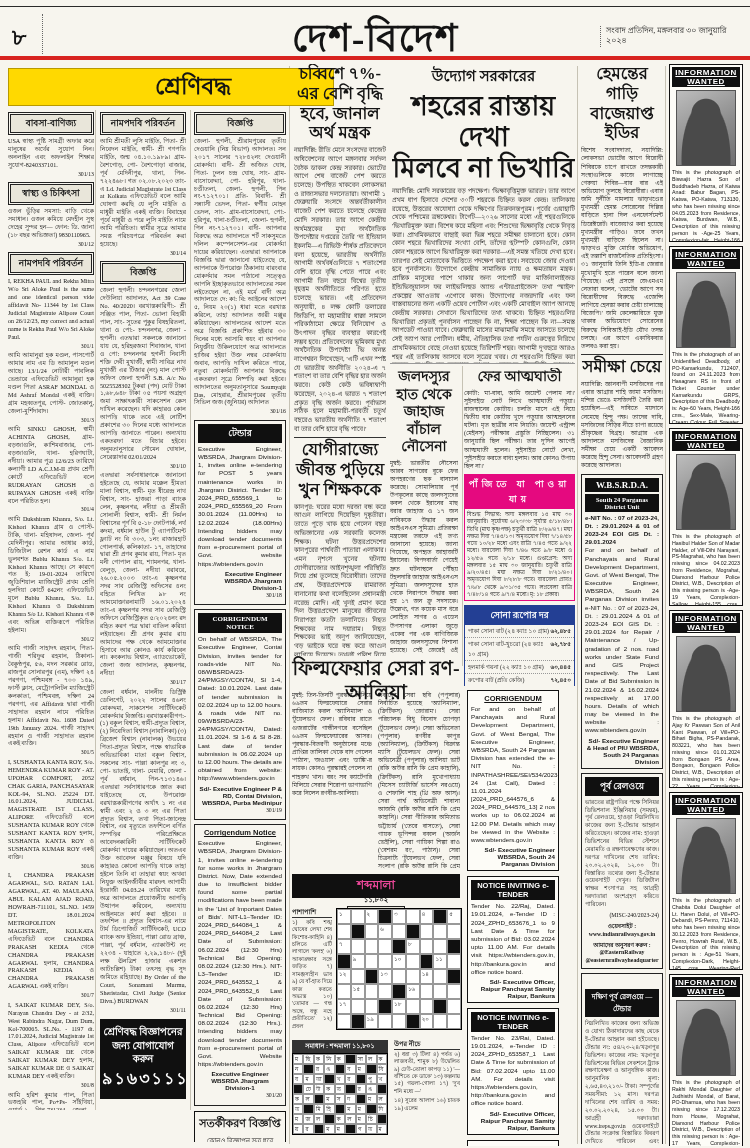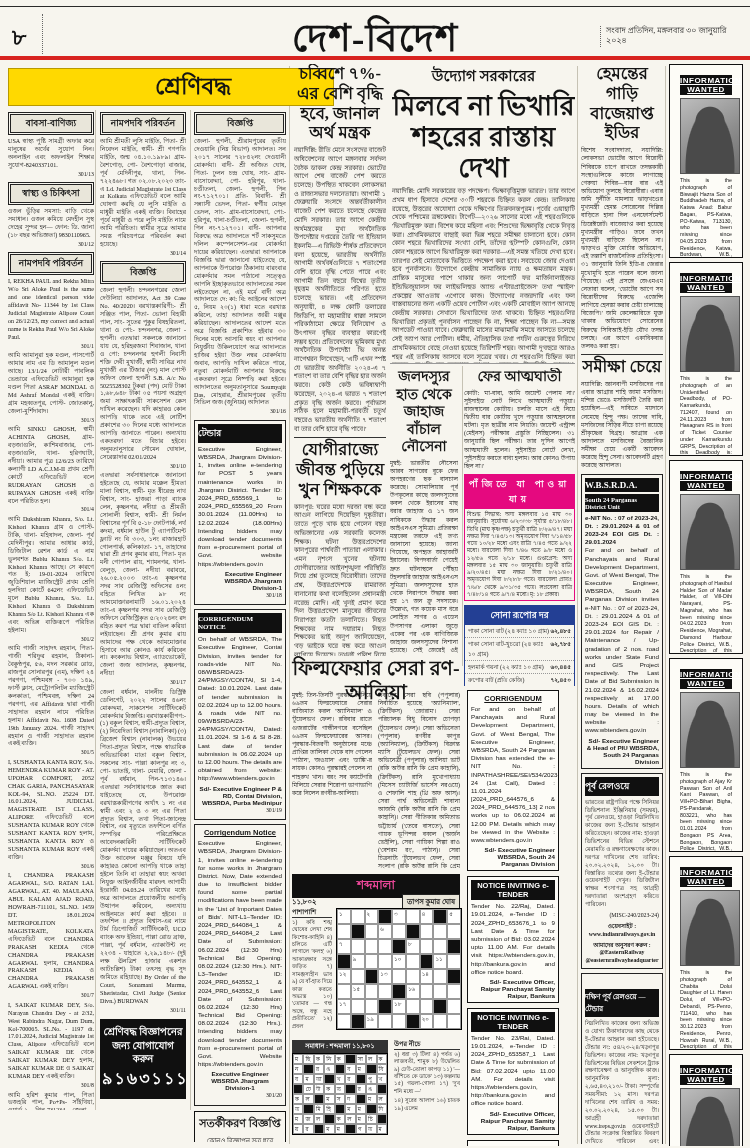--- a/index.html
+++ b/index.html
@@ -13,35 +13,35 @@
   .pageno{font-size:22px;font-weight:bold;}
   .dateline{font-size:8px;text-align:left;border-left:1px dotted #666;padding-left:5px;line-height:1.3;}
   .redrule{position:absolute;left:0;width:750px;height:4px;background:#d8231f;}
   
   .banner-yellow{background:#ffd900;border:1px solid #b89a00;text-align:center;font-size:23px;font-weight:bold;line-height:36px;padding-left:44px;}
   .col{position:absolute;overflow:hidden;}
   .sec-hd{border:1.2px solid #222;box-shadow:inset 0 0 0 1px #f7f5ee,inset 0 0 0 2px #222;background:#e9e6da;
           text-align:center;font-weight:bold;font-size:9px;padding:3px 1px;margin:4px 0 3px 0;}
   .ad{font-size:6.1px;line-height:1.3;text-align:justify;margin-bottom:2px;}
   .ad .ref{display:block;text-align:right;font-size:5.8px;margin-top:1px;}
-  .blackbar{background:#101010;color:#fff;font-weight:bold;font-size:9px;padding:2px 0;margin:4px 0 2px 0;}
+  .blackbar{background:#101010;color:#fff;text-align:center;font-weight:bold;font-size:9px;padding:2px 0;margin:4px 0 2px 0;}
   .boxed{border:1.2px solid #222;padding:3px;margin:4px 0;}
   .boxtxt{font-size:6.2px;line-height:1.32;text-align:justify;font-family:"Liberation Sans",sans-serif;}
   .sign{font-size:6.2px;font-weight:bold;text-align:right;font-family:"Liberation Sans",sans-serif;margin-top:2px;}
   .contact-black{background:#101010;color:#fff;text-align:center;padding:6px 2px;margin-top:5px;}
   .contact-black .l{font-size:10px;font-weight:bold;line-height:1.35;}
   .contact-black .ph{font-size:16px;font-weight:bold;letter-spacing:2px;}
   
   .kicker{font-size:15px;font-weight:bold;text-align:center;margin-bottom:2px;}
   .hl-xl{font-size:27px;font-weight:bold;text-align:center;line-height:1.15;}
   .hl-lg{font-size:16.5px;font-weight:bold;text-align:center;line-height:1.2;}
   .hl-md{font-size:14px;font-weight:bold;text-align:center;line-height:1.25;}
   .body-txt{font-size:6.4px;line-height:1.36;text-align:justify;margin-top:3px;}
   
-  .iw{border:1.6px solid #111;background:#fdfcf7;margin-bottom:4px;padding:10px;height:172px;overflow:hidden;}
+  .iw{border:1.6px solid #111;background:#fdfcf7;margin-bottom:4px;padding:2px;height:172px;overflow:hidden;}
   .iw-hd{background:#101010;color:#fff;font-family:"Liberation Sans",sans-serif;font-weight:bold;font-size:8px;
          text-align:center;letter-spacing:.5px;text-decoration:underline;padding:1px 0;}
   .photo{width:58px;height:74px;margin:3px auto;border:1px solid #555;
      background:radial-gradient(circle at 50% 30%,#4a4a4a 14px,transparent 15px),
                 radial-gradient(ellipse at 50% 92%,#4a4a4a 24px,transparent 25px),
                 linear-gradient(150deg,#bdbdbd,#8d8d8d 55%,#6f6f6f);}
   .iw-txt{font-size:5.3px;line-height:1.28;text-align:justify;font-family:"Liberation Sans",sans-serif;}
   
   .pnj{border:1px solid #e5097f;margin-top:4px;}
   .pnj-hd{background:#e5097f;color:#fff;text-align:center;font-weight:bold;font-size:9px;letter-spacing:4px;padding:2px 0;}
@@ -160,22 +160,22 @@
     <div class="hl-lg">চব্বিশে ৭%-এর বেশি বৃদ্ধি হবে, জানাল অর্থ মন্ত্রক</div>
     <div class="body-txt">নয়াদিল্লি: রীতি মেনে সংসদের বাজেট অধিবেশনের আগে মঙ্গলবার সর্বদল বৈঠক ডাকল কেন্দ্র সরকার। ভোটের আগে শেষ বাজেট পেশ করতে চলেছে। উপস্থিত থাকবেন লোকসভা ও রাজ্যসভার দলনেতারা। আগামী ১ ফেব্রুয়ারি সংসদে অন্তর্বর্তীকালীন বাজেট পেশ করতে চলেছে কেন্দ্রের মোদি সরকার। তার আগে কেন্দ্রীয় অর্থমন্ত্রকের মুখ্য অর্থনৈতিক উপদেষ্টার দপ্তরের তৈরি 'দ্য ইন্ডিয়ান ইকনমি—এ রিভিউ' শীর্ষক প্রতিবেদনে বলা হয়েছে, ভারতীয় অর্থনীতি আগামী অর্থবর্ষগুলিতে ৭ শতাংশের বেশি হারে বৃদ্ধি পেতে পারে এবং আগামী তিন বছরে বিশ্বের তৃতীয় বৃহত্তম অর্থনীতিতে পরিণত হতে চলেছে ভারত। এই প্রতিবেদন অনুযায়ী, ৪ লক্ষ কোটি ডলারের জিডিপি, যা মহামারীর ধাক্কা সামলে পরিকাঠামো ক্ষেত্রে বিনিয়োগ ও উৎপাদন বৃদ্ধির ব্যবস্থার কারণেই সম্ভব হবে। প্রতিবেদনের ভূমিকায় মুখ্য অর্থনৈতিক উপদেষ্টা ভি অনন্ত নাগেশ্বরন লিখেছেন, 'এটি এখন স্পষ্ট যে ভারতীয় অর্থনীতি ২০২৪-এ ৭ শতাংশ বা তার বেশি বৃদ্ধির হার অর্জন করবে। কেউ কেউ ভবিষ্যদ্বাণী করেছেন, ২০২৪-এ ভারত ৭ শতাংশ প্রকৃত বৃদ্ধি অর্জন করবে। পূর্বাভাস সঠিক হলে মহামারী-পরবর্তী চতুর্থ বছরেও ভারতীয় অর্থনীতি ৭ শতাংশ বা তার বেশি হারে বৃদ্ধি পাবে।'</div>
     <div style="border-top:1px solid #333;margin:4px 0 2px 0;"></div>
     <div class="hl-lg">যোগীরাজ্যে জীবন্ত পুড়িয়ে খুন শিক্ষককে</div>
     <div class="body-txt">কানপুর: ঘরের মধ্যে দরজা বন্ধ করে আগুন লাগিয়ে দিয়েছিল দুষ্কৃতীরা। তাতে পুড়ে খাক হয়ে গেলেন বছর অভিজ্ঞানের এক সরকারি কলেজ শিক্ষক। ঘটনা উত্তরপ্রদেশের কানপুরের পার্শ্ববর্তী পাতারা এলাকার। এমন নৃশংস খুনের ঘটনায় যোগীরাজ্যের আইনশৃঙ্খলা পরিস্থিতি নিয়ে প্রশ্ন তুলেছে বিরোধীরা। তাদের প্রশ্ন, উত্তরপ্রদেশকে রামরাজ্য বানানোর কথা বলেছিলেন প্রধানমন্ত্রী নরেন্দ্র মোদি। এই খুনই প্রমাণ করে দিল উত্তরপ্রদেশে মানুষের জীবনের নিরাপত্তা কতটা তলানিতে। নিহত শিক্ষকের নাম দয়ারাম। নিহত শিক্ষকের ভাই অনুপ জানিয়েছেন, 'বড় ভাইকে ঘরে বন্ধ করে আগুন লাগিয়ে দিয়েছে। তখনই পুলিশ নিয়ে ঘটনাস্থলে যাই। দরজা ভেঙে ভিতরে ঢুকে উদ্ধার করতে করতে তিনি ততক্ষণে পুড়ে মারা গিয়েছেন।' ঘটনার পর ঘাতককে গ্রেপ্তার করা হয়েছে।</div>
   </div>
 
   <div class="col" style="left:392px;top:64px;width:183px;height:300px;">
     <div class="kicker">উদ্যোগ সরকারের</div>
     <div class="hl-xl">
+      <div>শহরের রাস্তায় দেখা</div>
       <div>মিলবে না ভিখারি</div>
-      <div>শহরের রাস্তায় দেখা</div>
     </div>
     <div class="body-txt" style="column-count:1;">নয়াদিল্লি: মোদি সরকারের বড় পদক্ষেপ। 'ভিক্ষাবৃত্তিমুক্ত ভারত'। তার আগে প্রথম ধাপ হিসাবে দেশের ৩০টি শহরকে চিহ্নিত করল কেন্দ্র। তালিকায় রয়েছে, উত্তরের অযোধ্যা থেকে দক্ষিণের তিরুবনন্তপুরম। পূর্বের গুয়াহাটি থেকে পশ্চিমের ত্রম্বকেশ্বর। টার্গেট—২০২৬ সালের মধ্যে এই শহরগুলিকে 'ভিখারিমুক্ত' করা। বিশেষ করে মহিলা এবং শিশুদের ভিক্ষাবৃত্তি থেকে নিবৃত্ত করা। প্রাথমিকভাবে বাছাই করা ভিন্ন শহরে সমীক্ষা চালানো হবে। কোন কোন শহরে ভিখারিদের সংখ্যা বেশি, তাঁদের 'হটস্পট' কোনগুলি, কোন কোন শহরকে আগে ভিখারিমুক্ত করা দরকার—এই সমস্ত খতিয়ে দেখা হবে। তারপর সেই মোতাবেক ভিত্তিতে পদক্ষেপ করা হবে। সবচেয়ে জোর দেওয়া হবে পুনর্বাসনে। উদ্যোগে কেন্দ্রীয় সামাজিক ন্যায় ও ক্ষমতায়ন মন্ত্রক। প্রান্তিক মানুষের পাশে থাকার জন্য 'সাপোর্ট ফর মার্জিনালাইজড ইন্ডিভিজুয়ালস ফর লাইভলিহুড অ্যান্ড এন্টারপ্রাইজেস' তথা 'স্মাইল' প্রকল্পের আওতায় এগোবে কাজ। উদ্যোগের নজরদারি এবং ফল বাস্তবায়নের জন্য একটি ওয়েব পোর্টাল এবং একটি মোবাইল অ্যাপ আনছে কেন্দ্রীয় সরকার। সেখানে ভিখারিদের তথ্য থাকবে। চিহ্নিত শহরগুলির ভিখারিরা প্রকৃতই পুনর্বাসন পাচ্ছেন কি না, শিক্ষা পাচ্ছেন কি না—সমস্ত আপডেট পাওয়া যাবে। ফেব্রুয়ারি মাসের মাঝামাঝি সময়ে আসতে চলেছে সেই অ্যাপ আর পোর্টাল। ধর্মীয়, ঐতিহাসিক তথা পর্যটন গুরুত্বের নিরিখে প্রাথমিকভাবে বেছে নেওয়া হয়েছে তিরিশটি শহর। আগামী দু'বছরে আরও শহর এই তালিকায় আসবে বলে সূত্রের খবর। যে শহরগুলি চিহ্নিত করা হয়েছে, সেগুলি হল অযোধ্যা, কাংড়া, ওঙ্কারেশ্বর, উজ্জয়িনী, সোমনাথ, পাভাগড়, দ্বারকাধাম, মেহসানা, গুয়াহাটি ও মাদুরাই। এছাড়াও রয়েছে বিজয়ওয়াড়া, কেভাডিয়া, শ্রীনগর, নামচি, কুশিনগর, সাঁচী, অমরাবতী, বিকানের, পুদুচেরি, অমৃতসর, উদয়পুর, কটক, ইন্দোর, কল্যাণ ও তেজপুর। তিরিশ বাছাই শহরের মধ্যে ১৪টি থেকে অবশ্য সমীক্ষার জবাবে জানানো হয়েছে, তাদের শহরে ভিখারি নেই। তাই সেইসব জায়গায় অন্য শহর বেছে নেওয়া হবে। সমীক্ষা সংক্রান্ত প্রাথমিক পর্যায়ের কাজ ইতিমধ্যেই শুরু হয়ে গিয়েছে কোঝিকোড়, বিজয়ওয়াড়া, মাদুরাই এবং মাইসুরুতে।</div>
   </div>
   <div class="rule-h" style="left:390px;top:363px;width:185px;background:#999;"></div>
 
   <div class="col" style="left:390px;top:368px;width:68px;height:286px;">
     <div class="hl-md">জলদস্যুর হাত থেকে জাহাজ বাঁচাল নৌসেনা</div>
     <div class="body-txt" style="font-size:6px;">মুম্বই: ভারতীয় নৌসেনা আরব সাগরের বুকে ফের অপহরণের ছক বানচাল করেছে। সোমালিয়ার পূর্ব উপকূলের কাছে জলদস্যুদের কবল থেকে ইরানের মাছ ধরার জাহাজ ও ১৭ জন নাবিককে উদ্ধার করল আইএনএস সুমিত্রা। প্রতিরক্ষা মন্ত্রকের তরফে এই তথ্য জানানো হয়েছে। জানা গিয়েছে, অপহৃত জাহাজটি ইরানের। বিপদবার্তা পেয়েই দ্রুত ঘটনাস্থলে পৌঁছয় টহলদারি জাহাজ আইএনএস সুমিত্রা। জলদস্যুদের হাত থেকে নিরাপদে উদ্ধার করা হয় ১৭ জন ক্রু সদস্যকে। উল্লেখ্য, গত কয়েক মাস ধরে লোহিত সাগর ও এডেন উপসাগর এলাকা জুড়ে একের পর এক বাণিজ্যিক জাহাজ জলদস্যুদের নিশানা হয়েছে। সেই জেরেই ওই অঞ্চলে নজরদারি বাড়িয়েছে ভারতীয় নৌসেনা।</div>
   </div>
 
@@ -210,21 +210,21 @@
 
   <div class="abs hl-lg" style="left:292px;top:656px;width:168px;font-size:20px;">ফিল্মফেয়ার সেরা রণ-আলিয়া</div>
   <div class="col" style="left:292px;top:688px;width:80px;height:182px;">
     <div class="body-txt" style="font-size:6px;">মুম্বই: তিন-তিনটি পুরস্কার ছিনিয়ে ৬৯তম ফিল্মফেয়ারে সেরার বাজিমাত করল 'অ্যানিম্যাল' ও 'টুয়েলভথ ফেল'। রবিবার রাতে গুজরাটের গান্ধীনগরে বসেছিল ৬৯তম ফিল্মফেয়ারের আসর। পুরস্কার-বিতরণী অনুষ্ঠানের মঞ্চে প্রাপ্তির তালিকা থেকে বাদ গেলেন 'পাঠান', 'জওয়ান' এবং 'ডাঙ্কি'-র নায়ক। কোনও পুরস্কারই পেলেন না শাহরুখ খান। বরং সব ক্যাটেগরি মিলিয়ে সেরার শিরোপা ভাগাভাগি করে নিলেন রণবীর-আলিয়া।</div>
   </div>
   <div class="col" style="left:378px;top:688px;width:82px;height:182px;">
     <div class="body-txt" style="font-size:6px;">এবারের সেরা ছবি (পপুলার) নির্বাচিত হয়েছে 'অ্যানিম্যাল', (ক্রিটিকস) 'জোরাম'। সেরা পরিচালক বিধু বিনোদ চোপড়া (টুয়েলভথ ফেল)। সেরা অভিনেতা (পপুলার) রণবীর কাপুর (অ্যানিম্যাল), (ক্রিটিকস) বিক্রান্ত ম্যাসি (টুয়েলভথ ফেল)। সেরা অভিনেত্রী (পপুলার) আলিয়া ভাট (রকি অউর রানি কি প্রেম কাহানি), (ক্রিটিকস) রানি মুখোপাধ্যায় (মিসেস চ্যাটার্জি ভার্সেস নরওয়ে) ও শেফালি শাহ (থ্রি অফ আস)। সেরা পার্শ্ব অভিনেত্রী শাবানা আজমি (রকি অউর রানি কি প্রেম কাহানি)। সেরা গীতিকার অমিতাভ ভট্টাচার্য ('তেরে বাসতে'), সেরা গায়ক ভূপিন্দর বব্বল ('অর্জন ভেইলি'), সেরা গায়িকা শিল্পা রাও ('বেশরম রং', পাঠান)। সেরা চিত্রনাট্য 'টুয়েলভথ ফেল', সেরা সংলাপ (রকি অউর রানি কি প্রেম কাহানি)।</div>
   </div>
 
   <div class="abs cw-banner" style="left:292px;top:874px;width:168px;">শব্দমালা</div>
-  <div class="abs cw-meta" style="left:292px;top:892px;width:168px;">
+  <div class="abs cw-meta" style="left:292px;top:892px;width:168px;flex-direction:column;">
     <span>১১,৮০২</span>
     <span class="composer">তাপস কুমার ঘোষ</span>
   </div>
   <div class="col clues" style="left:292px;top:908px;width:40px;height:126px;">
     <div class="clue-hd">পাশাপাশি</div>
     <div>১) কবি শঙ্খ ঘোষের লেখা শেষ কিশোর-কাহিনি ৪) চলিতে এটি লাগালে 'কলহ' ৬) আকাঙ্ক্ষার সঙ্গে জড়িত ৭) সামঞ্জস্যহীন ভাব ৯) যে বাঁ-হাত দিয়ে কাজ করতে অভ্যস্ত ১০) 'তোমার — গন্ধ অঙ্গে, বন্ধু নহে প্রতীতিতে' ১২) প্রবল</div>
   </div>
   <div class="abs cw-grid" style="left:336px;top:908px;width:124px;">
       <div class="cw-cell">১</div>
       <div class="cw-cell"></div>

